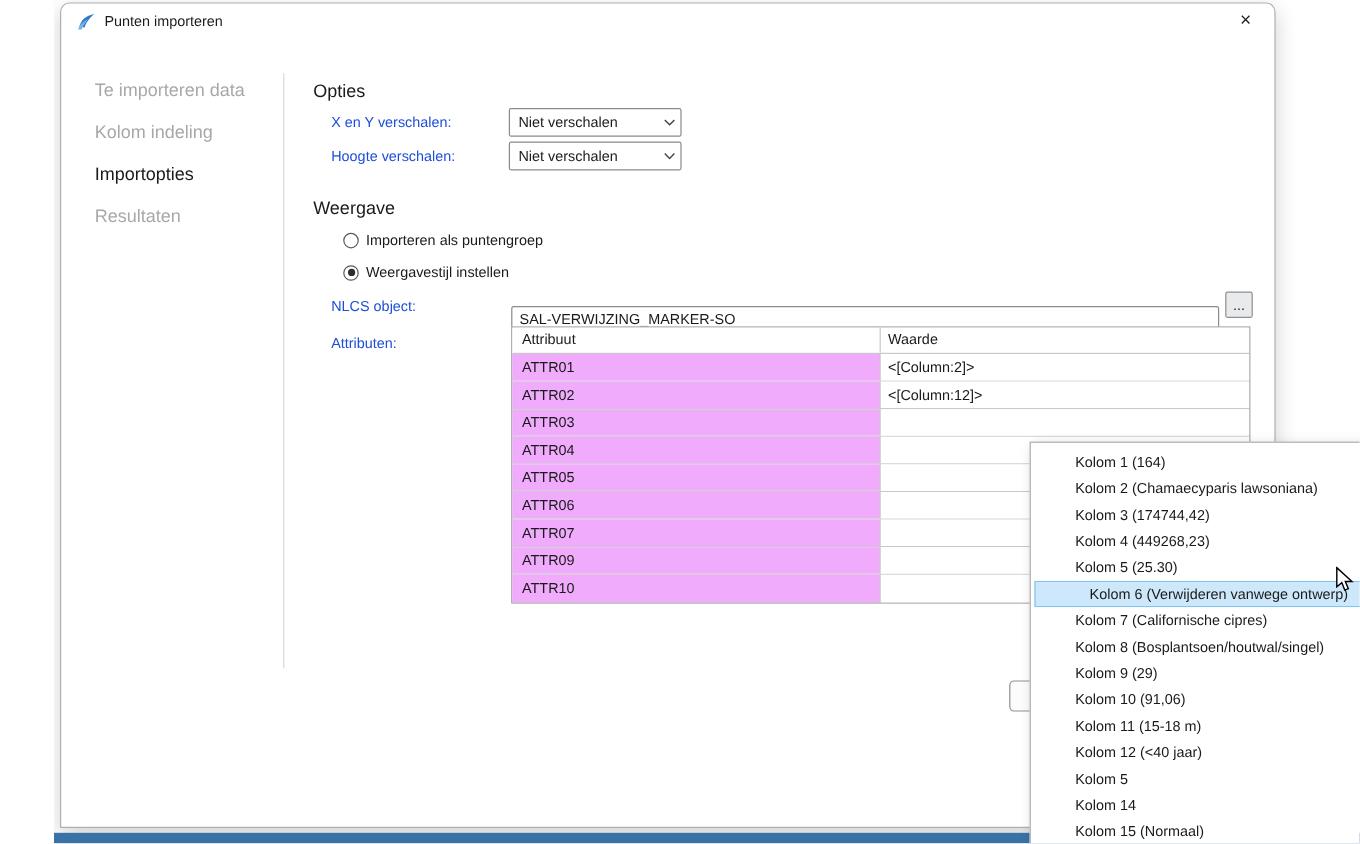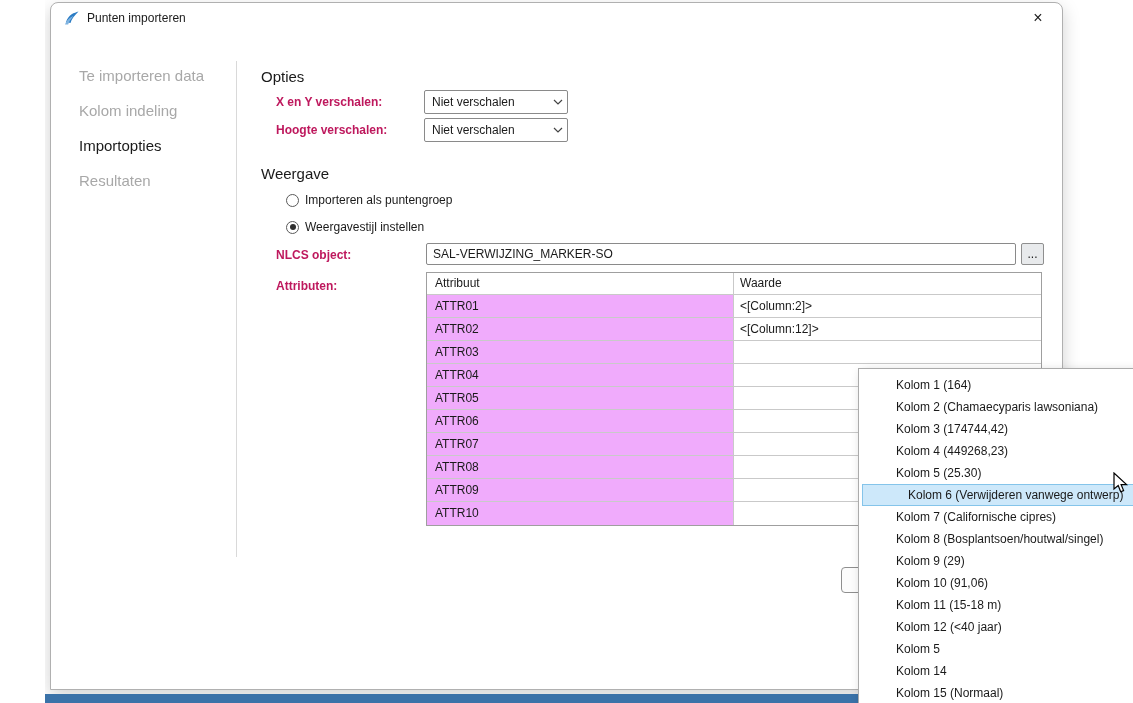--- a/index.html
+++ b/index.html
@@ -22,21 +22,21 @@
     text-align:center; line-height:30px; font-size:16px; color:#1b1b1b; cursor:default;
   }
 
   
   .sidebar-item { position:absolute; left:28px; font-size:15px; color:#a8a8a8; white-space:nowrap; }
   .sidebar-item.active { color:#1a1a1a; }
   .vdivider { position:absolute; left:185px; top:58px; width:1px; height:496px; background:#d9d9d9; }
 
   
   .section-heading { position:absolute; font-size:15px; color:#1a1a1a; }
-  .form-label { position:absolute; font-size:12px; color:#be185d; white-space:nowrap;font-weight:bold; }
+  .form-label { position:absolute; font-size:12px; color:#1d4ed8; white-space:nowrap; }
 
   .combo {
     position:absolute; width:144px; height:24px; background:#fff;
     border:1px solid #8a8a8a; border-radius:2px;
     display:flex; align-items:center; font-size:12px; color:#1a1a1a;
   }
   .combo-text { padding-left:7px; flex:1; }
   .combo-chevron { width:18px; display:flex; justify-content:center; align-items:center; }
 
   .radio-row { position:absolute; display:flex; align-items:center; height:16px; }
@@ -152,21 +152,21 @@
     </div>
 
     <div class="radio-row" style="left:235px; top:216px;">
       <span class="radio checked">
           <span class="dot"></span>
         </span>
       <span class="radio-label">Weergavestijl instellen</span>
     </div>
 
     <div class="form-label" style="left:225px; top:245px;">NLCS object:</div>
-    <input class="text-input" style="left: 375px; top: 240px; width: 590px;" value="SAL-VERWIJZING_MARKER-SO">
+    <input class="text-input" style="left: 375px; top: 252px; width: 590px;" value="SAL-VERWIJZING_MARKER-SO">
     <div class="browse-btn" style="left:970px; top:240px;">...</div>
 
     <div class="form-label" style="left:225px; top:276px;">Attributen:</div>
 
     <div class="tbl">
       <div class="tbl-header">
         <div class="th th-attr">Attribuut</div>
         <div class="th th-val">Waarde</div>
       </div>
       <div class="tbl-row">
@@ -188,24 +188,20 @@
       <div class="tbl-row">
         <div class="td-attr">ATTR05</div>
         <div class="td-val"></div>
       </div>
       <div class="tbl-row">
         <div class="td-attr">ATTR06</div>
         <div class="td-val"></div>
       </div>
       <div class="tbl-row">
         <div class="td-attr">ATTR07</div>
-        <div class="td-val"></div>
-      </div>
-      <div class="tbl-row">
-        <div class="td-attr">ATTR08</div>
         <div class="td-val"></div>
       </div>
       <div class="tbl-row">
         <div class="td-attr">ATTR09</div>
         <div class="td-val"></div>
       </div>
       <div class="tbl-row">
         <div class="td-attr">ATTR10</div>
         <div class="td-val"></div>
       </div>

